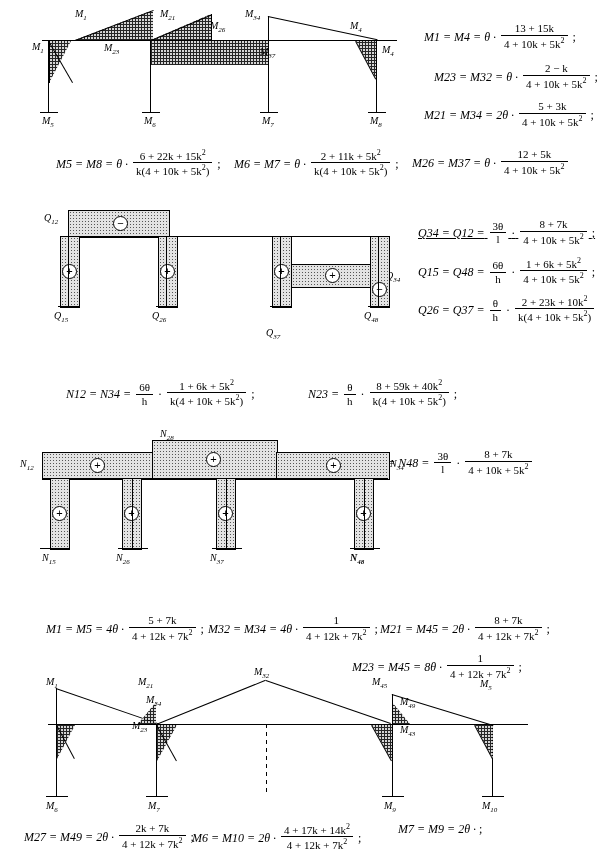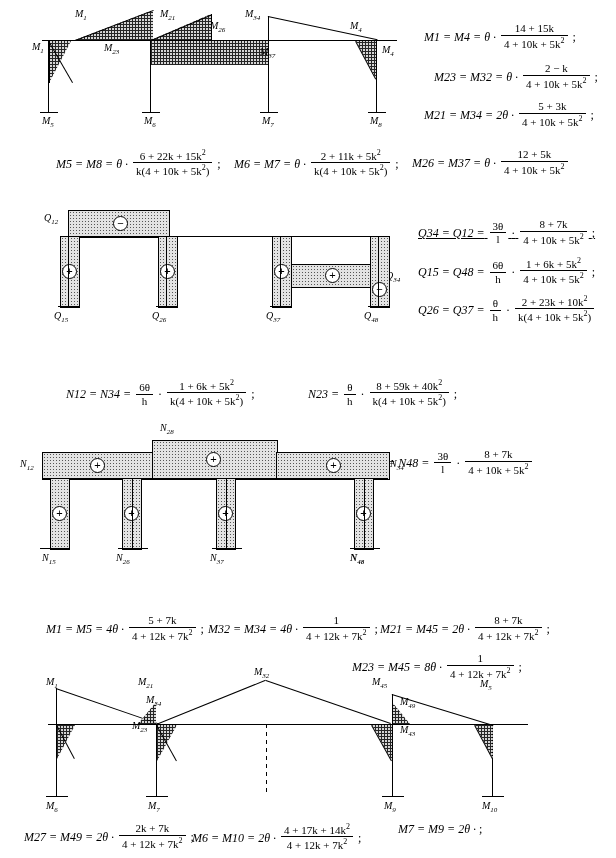--- a/index.html
+++ b/index.html
@@ -96,21 +96,21 @@
     <span class="lbl" style="left:362px;top:36px;">M<span class="s">4</span></span>
     <span class="lbl" style="left:22px;top:107px;">M<span class="s">5</span></span>
     <span class="lbl" style="left:124px;top:107px;">M<span class="s">6</span></span>
     <span class="lbl" style="left:242px;top:107px;">M<span class="s">7</span></span>
     <span class="lbl" style="left:350px;top:107px;">M<span class="s">8</span></span>
   </div>
 
   <div class="eqblock" style="left:424px;top:22px;">
     <span class="it">M1 = M4 = θ ·</span>
     <span class="frac">
-      <span class="num">14 + 15k</span>
+      <span class="num">13 + 15k</span>
       <span class="den">4 + 10k + 5k<span class="sup">2</span></span>
     </span>
     <span>;</span>
   </div>
 
   <div class="eqblock" style="left:434px;top:62px;">
     <span class="it">M23 = M32 = θ ·</span>
     <span class="frac">
       <span class="num">2 − k</span>
       <span class="den">4 + 10k + 5k<span class="sup">2</span></span>
@@ -164,21 +164,21 @@
     <div class="dots" style="left:40px;top:36px;width:18px;height:70px;"></div>
     <span class="circ" style="left:42px;top:64px;">+</span>
     <span class="lbl" style="left:34px;top:110px;">Q<span class="s">15</span></span>
 
     <div class="dots" style="left:138px;top:36px;width:18px;height:70px;"></div>
     <span class="circ" style="left:140px;top:64px;">+</span>
     <span class="lbl" style="left:132px;top:110px;">Q<span class="s">26</span></span>
 
     <div class="dots" style="left:252px;top:36px;width:18px;height:70px;"></div>
     <span class="circ" style="left:254px;top:64px;">+</span>
-    <span class="lbl" style="left:246px;top:110px;">Q<span class="s">37</span></span>
+    <span class="lbl" style="left:246px;top:127px;">Q<span class="s">37</span></span>
 
     <div class="dots" style="left:350px;top:36px;width:18px;height:70px;"></div>
     <span class="circ" style="left:352px;top:82px;">−</span>
     <span class="lbl" style="left:344px;top:110px;">Q<span class="s">48</span></span>
 
     <div class="ln hline" style="left:40px;top:36px;width:330px;"></div>
     <div class="ln vline" style="left:48px;top:36px;height:70px;"></div>
     <div class="ln vline" style="left:146px;top:36px;height:70px;"></div>
     <div class="ln vline" style="left:260px;top:36px;height:70px;"></div>
     <div class="ln vline" style="left:358px;top:36px;height:70px;"></div>
@@ -273,21 +273,21 @@
   <div class="fig" style="left:20px;top:418px;width:400px;height:160px;">
 
     <div class="dots" style="left:22px;top:34px;width:110px;height:26px;"></div>
     <span class="circ" style="left:70px;top:40px;">+</span>
     <div class="dots" style="left:132px;top:22px;width:124px;height:38px;"></div>
     <span class="circ" style="left:186px;top:34px;">+</span>
     <div class="dots" style="left:256px;top:34px;width:112px;height:26px;"></div>
     <span class="circ" style="left:306px;top:40px;">+</span>
 
     <span class="lbl" style="left:0px;top:40px;">N<span class="s">12</span></span>
-    <span class="lbl" style="left:140px;top:4px;">N<span class="s">28</span></span>
+    <span class="lbl" style="left:140px;top:10px;">N<span class="s">28</span></span>
     <span class="lbl" style="left:370px;top:40px;">N<span class="s">34</span></span>
 
     <div class="dots" style="left:30px;top:60px;width:18px;height:70px;"></div>
     <span class="circ" style="left:32px;top:88px;">+</span>
     <div class="dots" style="left:102px;top:60px;width:18px;height:70px;"></div>
     <span class="circ" style="left:104px;top:88px;">+</span>
     <div class="dots" style="left:196px;top:60px;width:18px;height:70px;"></div>
     <span class="circ" style="left:198px;top:88px;">+</span>
     <div class="dots" style="left:334px;top:60px;width:18px;height:70px;"></div>
     <span class="circ" style="left:336px;top:88px;">+</span>

